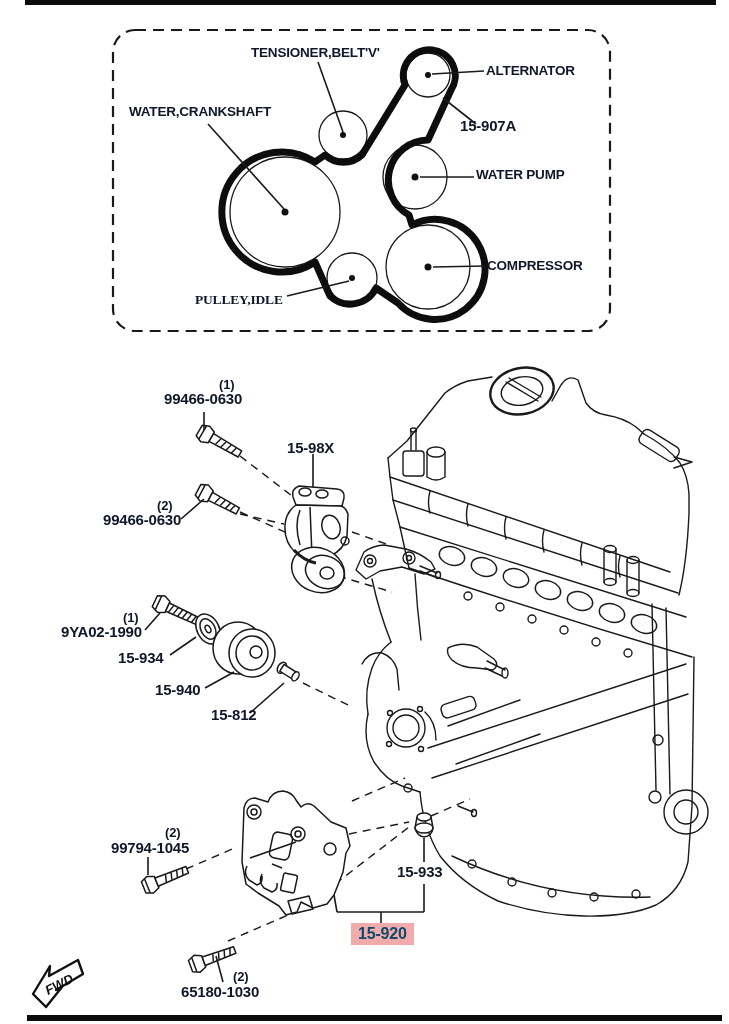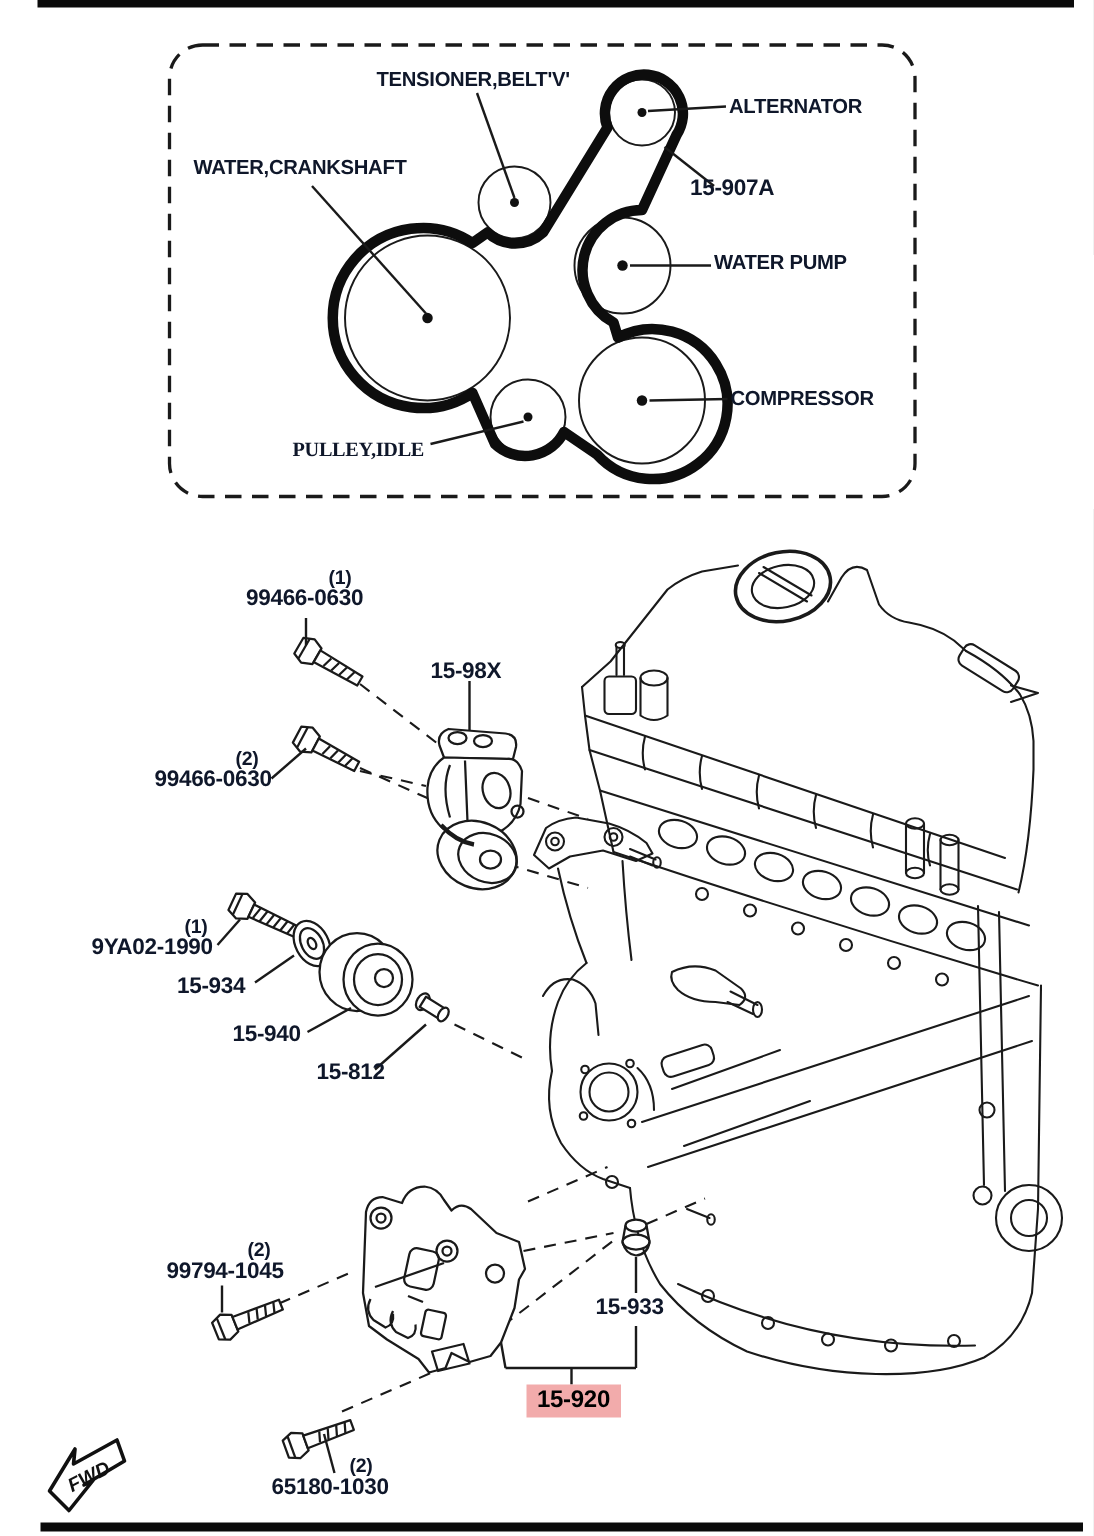--- a/index.html
+++ b/index.html
@@ -285,17 +285,17 @@
   <div class="lbl qty" style="left:157px;top:498px;">(2)</div>
   <div class="lbl" style="left:103px;top:511px;">99466-0630</div>
   <div class="lbl qty" style="left:123px;top:610px;">(1)</div>
   <div class="lbl" style="left:61px;top:623px;">9YA02-1990</div>
   <div class="lbl" style="left:118px;top:649px;">15-934</div>
   <div class="lbl" style="left:155px;top:681px;">15-940</div>
   <div class="lbl" style="left:211px;top:706px;">15-812</div>
   <div class="lbl qty" style="left:165px;top:825px;">(2)</div>
   <div class="lbl" style="left:111px;top:839px;">99794-1045</div>
   <div class="lbl" style="left:397px;top:863px;text-align:right;">15-933</div>
-  <div class="hl" style="left: 351px; top: 923px; background: rgb(242, 171, 171); color: #000000;">15-920</div>
+  <div class="hl" style="left: 351px; top: 923px; background: rgb(242, 171, 171); color: #0c4a6e;">15-920</div>
   <div class="lbl qty" style="left:233px;top:969px;">(2)</div>
   <div class="lbl" style="left:181px;top:983px;">65180-1030</div>
 
 </div>
 
 </body></html>

